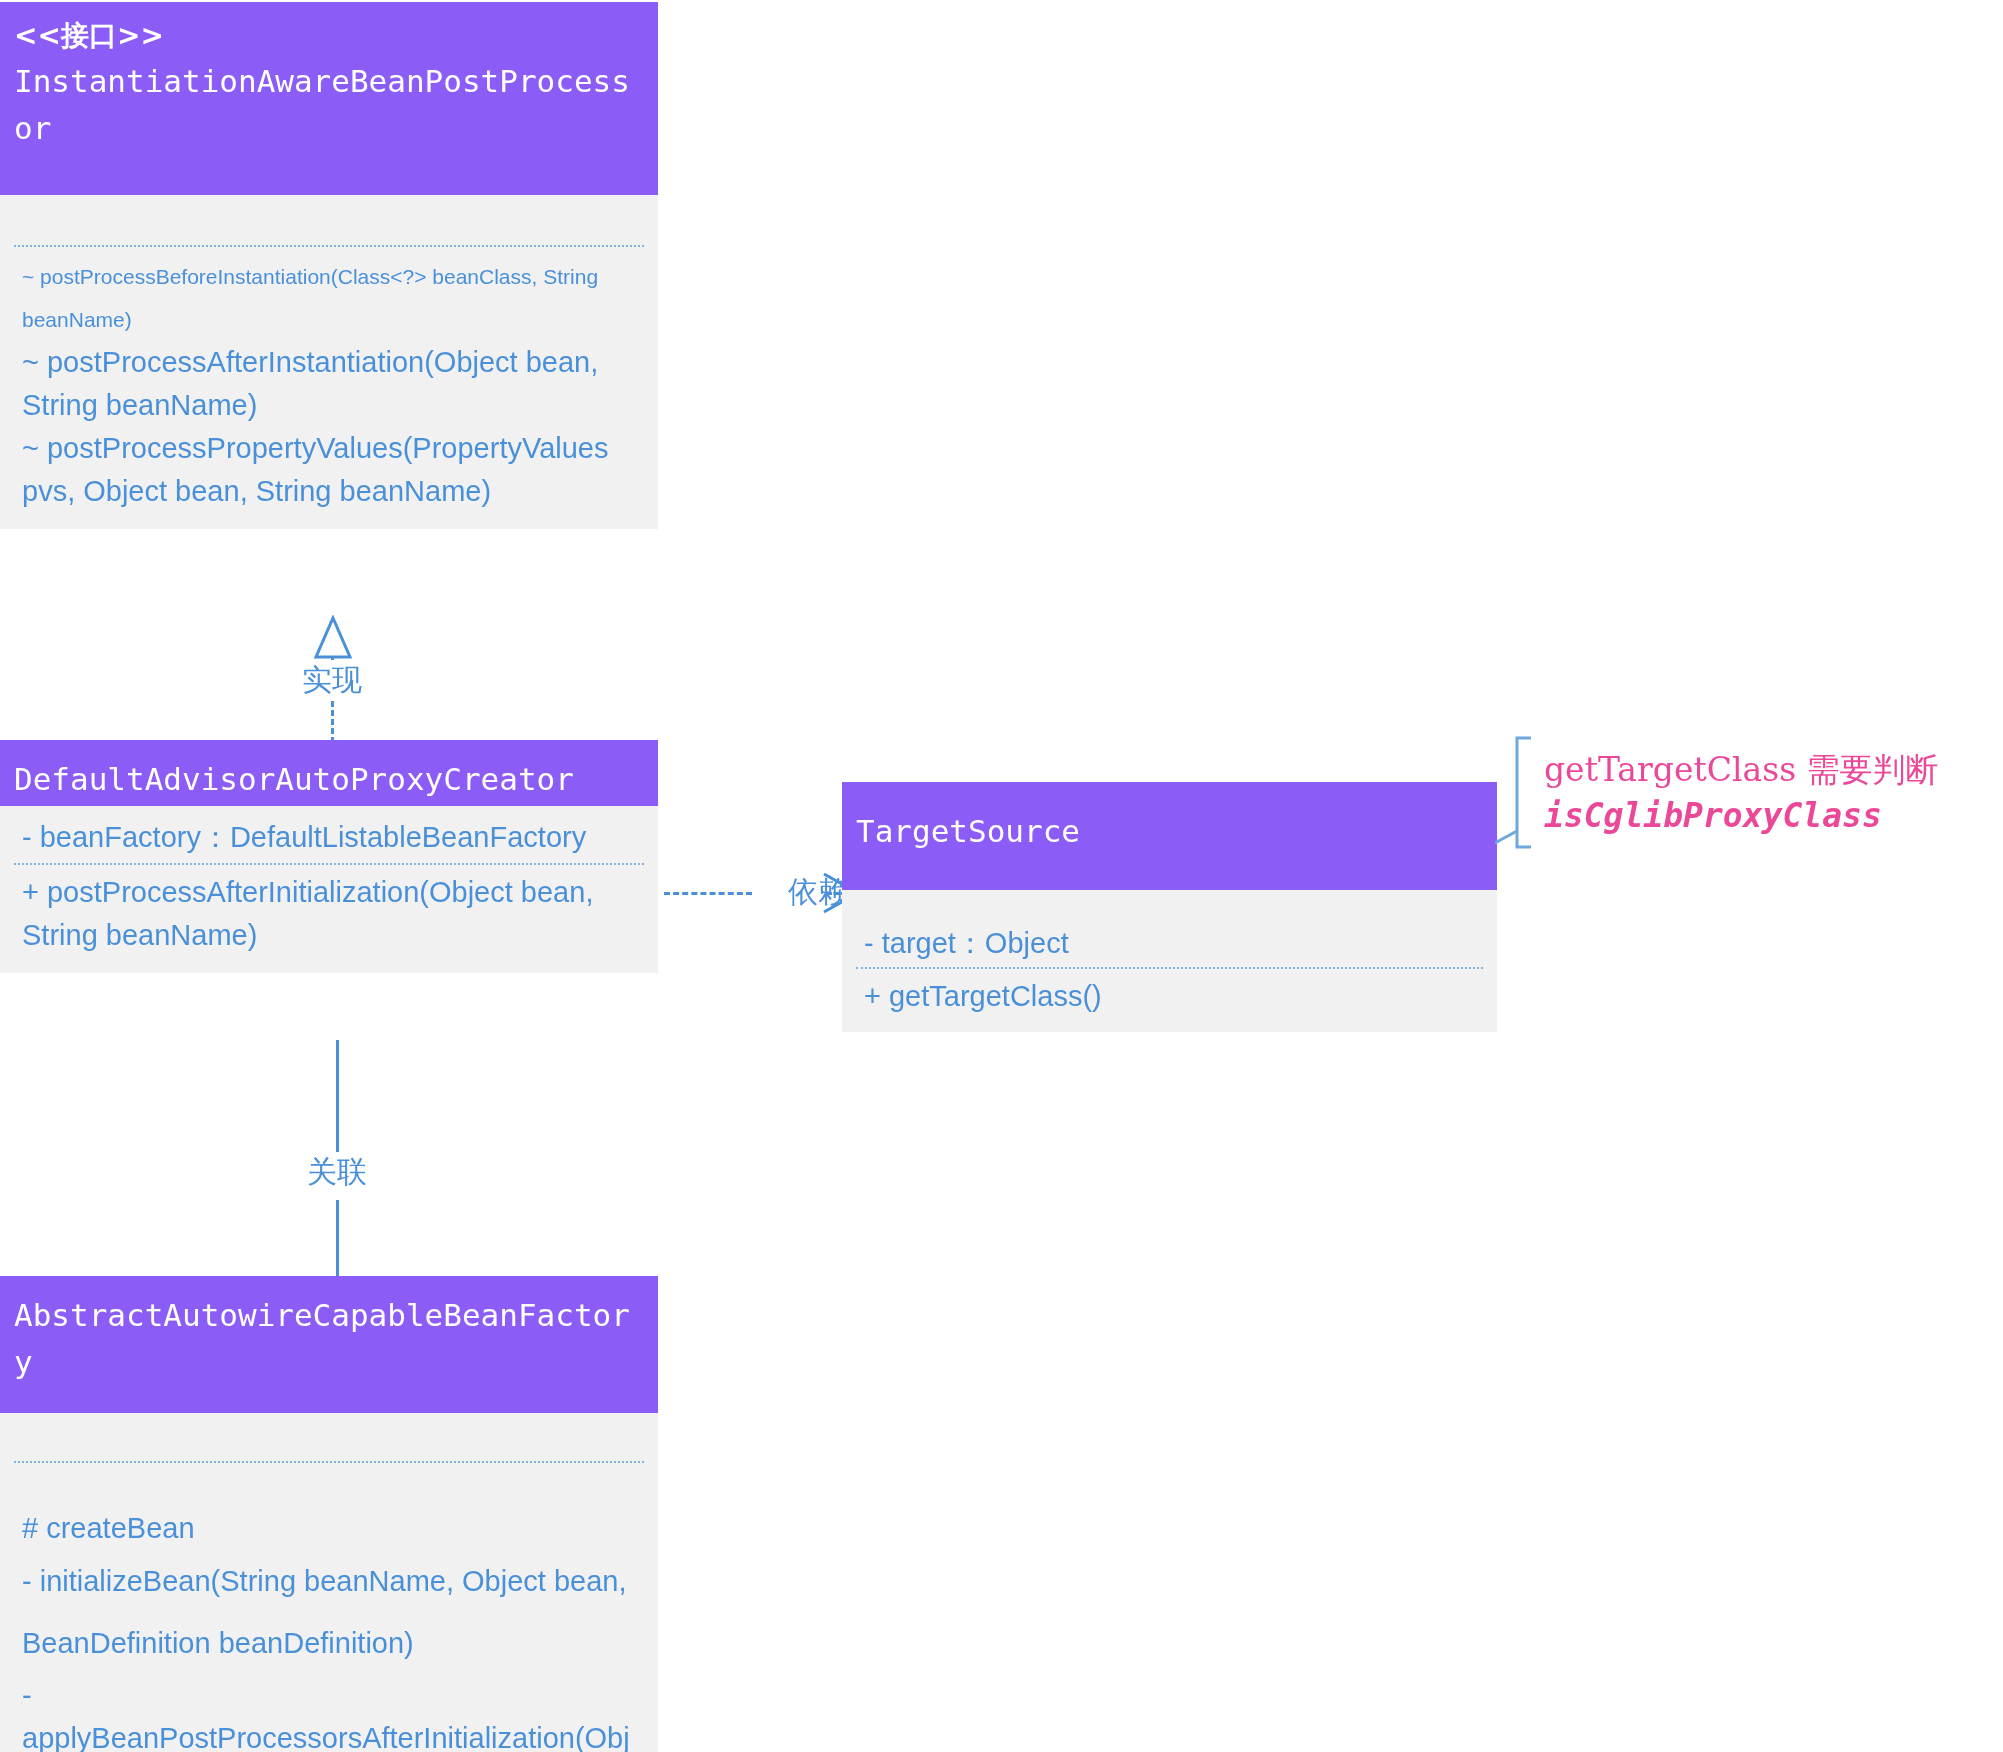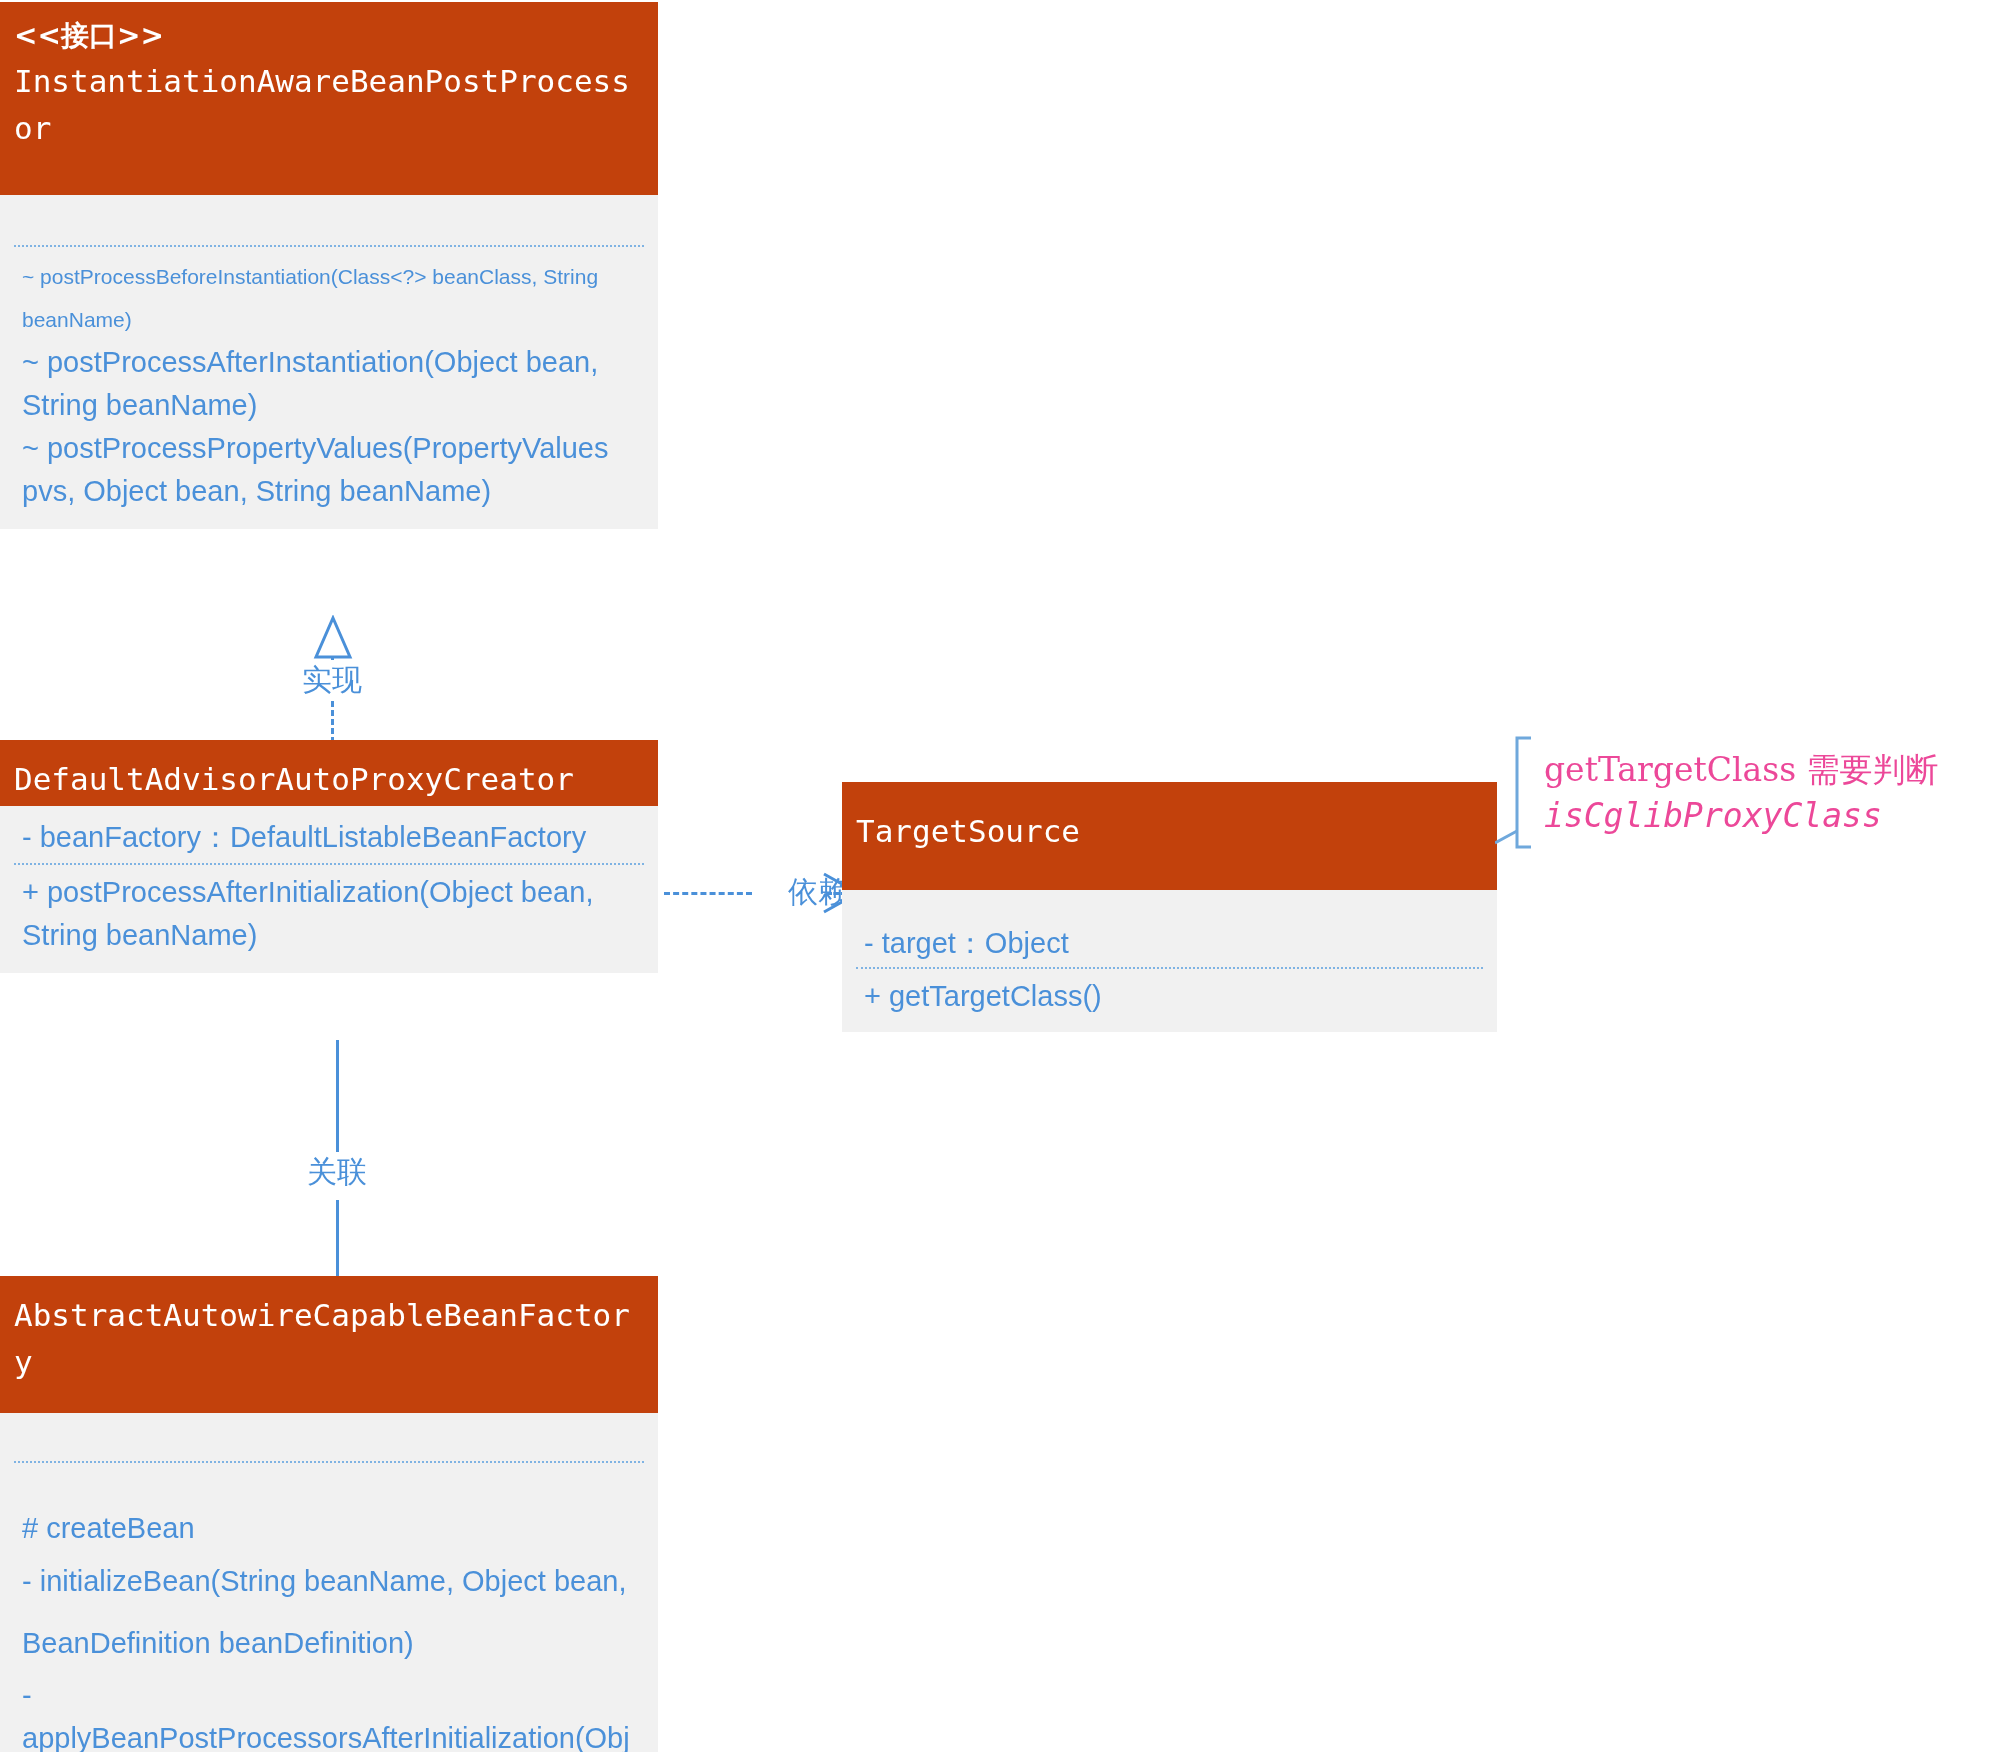--- a/index.html
+++ b/index.html
@@ -15,21 +15,21 @@
     font-family: "Liberation Sans", sans-serif;
     -webkit-font-smoothing: antialiased;
   }
 
   
   .uml-box {
     position: absolute;
     box-sizing: border-box;
   }
   .uml-header {
-    background: #c2410c;
+    background: #8b5cf6;
     color: #ffffff;
     font-family: "DejaVu Sans Mono", "Liberation Mono", monospace;
     box-sizing: border-box;
     overflow: hidden;
   }
   .uml-stereotype {
     font-family: "DejaVu Sans", sans-serif;
     font-weight: bold;
     display: block;
   }
@@ -95,20 +95,21 @@
     position: absolute;
     color: #ec4899;
     white-space: nowrap;
   }
   .note-line-1 {
     font-family: "DejaVu Serif", "Liberation Serif", serif;
   }
   .note-line-2 {
     font-family: "DejaVu Sans Mono", "Liberation Mono", monospace;
     font-style: italic;
+    font-weight: bold;
   }
 </style>
 </head>
 <body>
 
 <div class="uml-box" style="left:0px; top:2px; width:658px;">
   <div class="uml-header" style="height:193px; padding:12px 14px 0 14px; font-size:31px; line-height:47px;">
     <span class="uml-stereotype" style="font-size:28px; line-height:44px;">&lt;&lt;接口&gt;&gt;</span>
     <span class="uml-name">InstantiationAwareBeanPostProcessor</span>
   </div>

